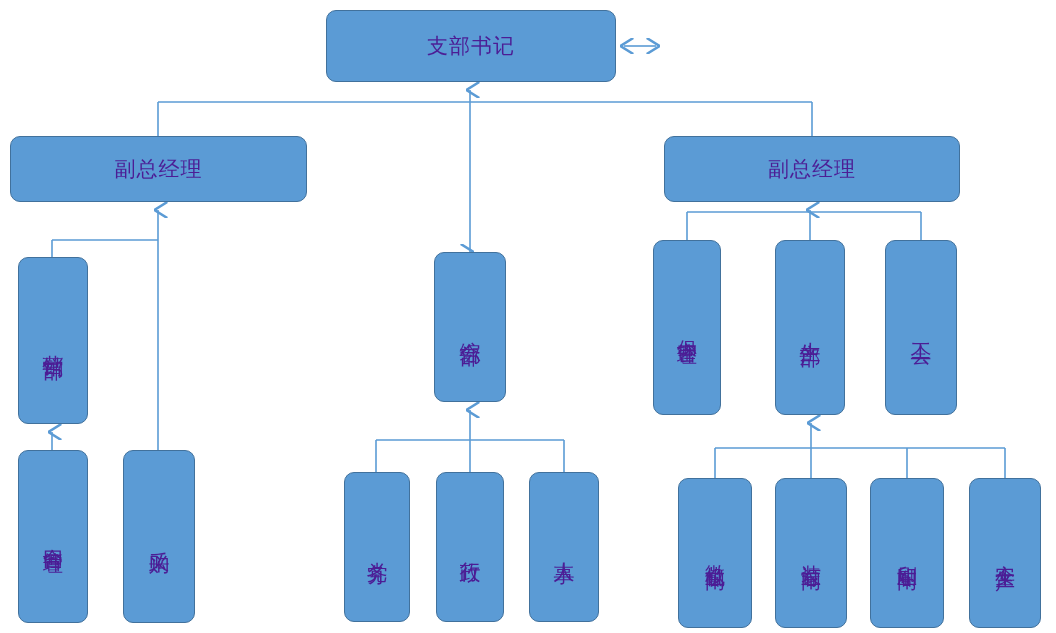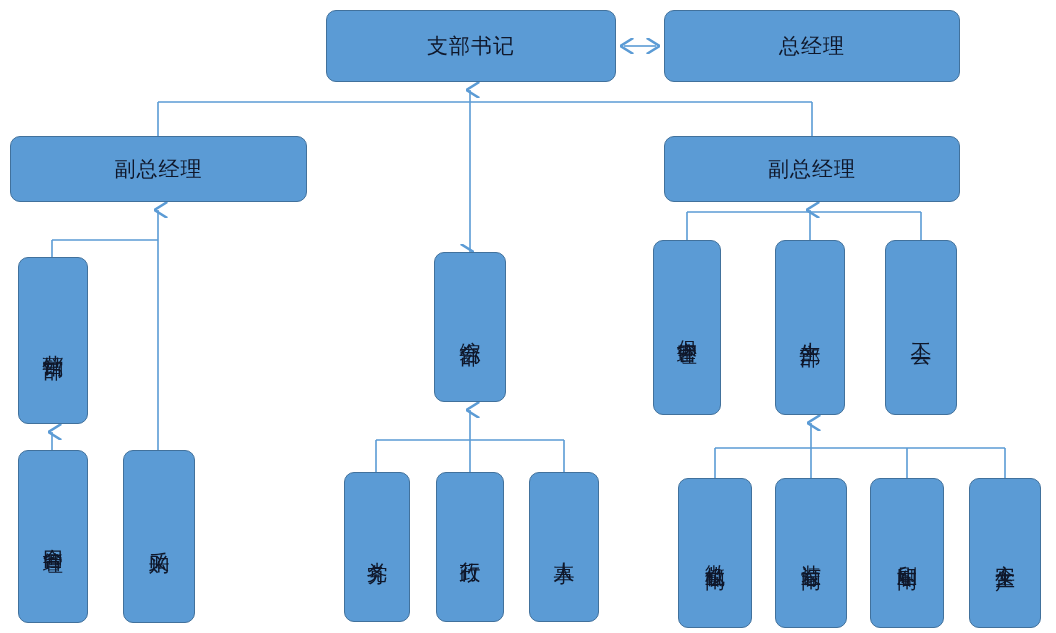--- a/index.html
+++ b/index.html
@@ -24,21 +24,21 @@
     width: 1056px;
     height: 633px;
     pointer-events: none;
   }
   .node {
     position: absolute;
     box-sizing: border-box;
     background: #5b9bd5;
     border: 1px solid #41719c;
     border-radius: 10px;
-    color: #0f172a;
+    color: #4c1d95;
     display: flex;
     align-items: center;
     justify-content: center;
     text-align: right;
     line-height: 1.15;
     letter-spacing: 1px;
   }
   .node .label {
     display: block;
     padding: 0 2px;
@@ -111,23 +111,20 @@
       <path d="M811 448 L811 478"></path>
       <path d="M907 448 L907 478"></path>
       <path d="M1005 448 L1005 478"></path>
       <path d="M811 448 L811 423" marker-end="url(#arrowUp)"></path>
     </g>
   </svg>
 
   <div class="node horizontal" style="left:326px;top:10px;width:290px;height:72px;">
     <span class="label">支部书记</span>
   </div>
-  <div class="node horizontal" style="left:664px;top:10px;width:296px;height:72px;">
-    <span class="label">总经理</span>
-  </div>
   <div class="node horizontal" style="left:10px;top:136px;width:297px;height:66px;">
     <span class="label">副总经理</span>
   </div>
   <div class="node horizontal" style="left:664px;top:136px;width:296px;height:66px;">
     <span class="label">副总经理</span>
   </div>
 
   <div class="node vertical" style="left:18px;top:257px;width:70px;height:167px;">
     <span class="label">营销部</span>
   </div>

